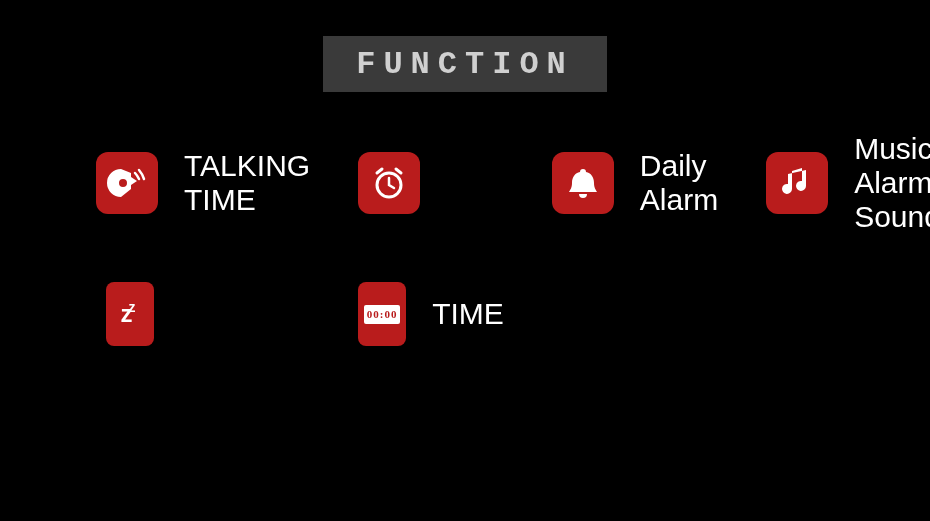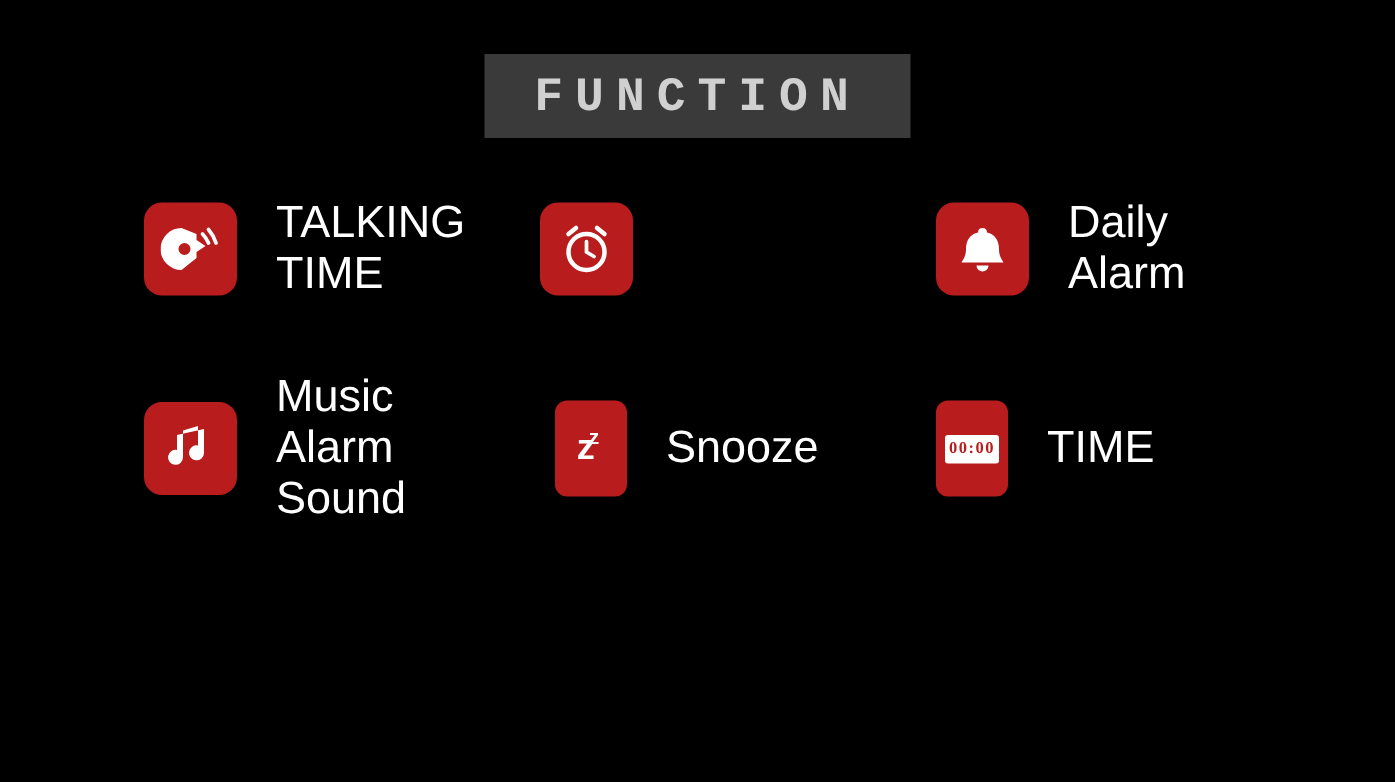--- a/index.html
+++ b/index.html
@@ -24,21 +24,21 @@
       justify-content: center;
       font-family: 'Courier New', monospace;
       font-weight: bold;
       font-size: 32px;
       letter-spacing: 8px;
       color: #d0d0d0;
     }
     .grid {
       padding: 40px 90px 0 96px;
       display: grid;
-      grid-template-columns: 1fr 1fr 1fr;
+      grid-template-columns: 1fr 1fr 1fr 1fr;
       column-gap: 30px;
       row-gap: 40px;
       gap: 48px;
     }
     .feature {
       display: flex;
       align-items: center;
       gap: 26px;
     }
     .feature.small-icon .icon-box {
@@ -140,21 +140,20 @@
     </div>
     <div class="label">Music Alarm Sound</div>
   </div>
 
   <div class="feature small-icon row3-pad">
     <div class="icon-box">
       <span class="snooze-text">
         <span>z</span><span class="snooze-sup">z</span>
       </span>
     </div>
-    <div class="label">Snooze</div>
   </div>
 
   <div class="feature small-icon">
     <div class="icon-box">
       <span class="time-digits">00:00</span>
     </div>
     <div class="label">TIME</div>
   </div>
 
 </div>

